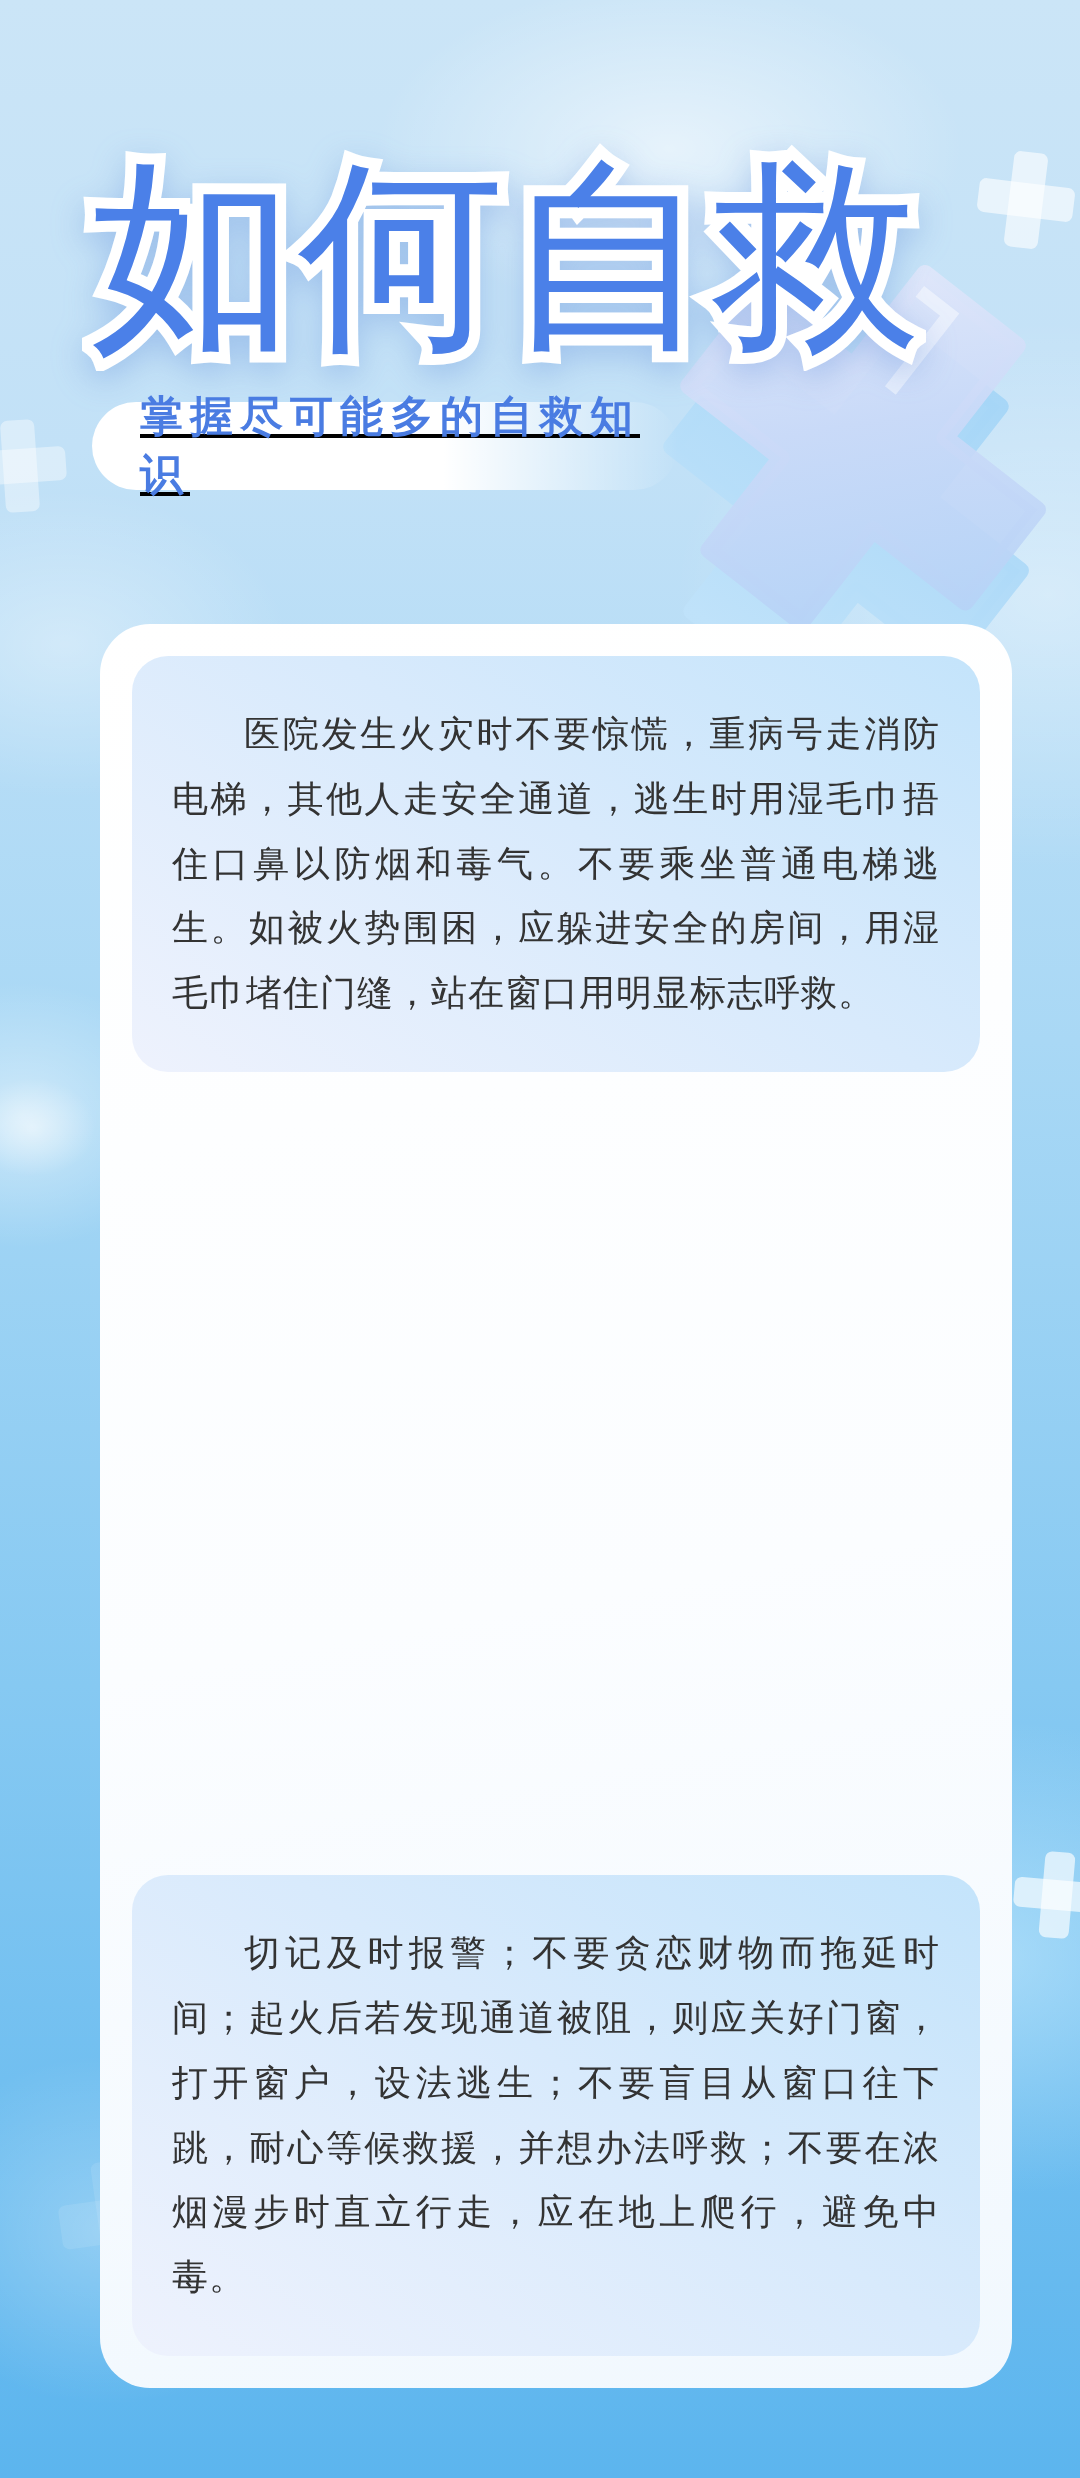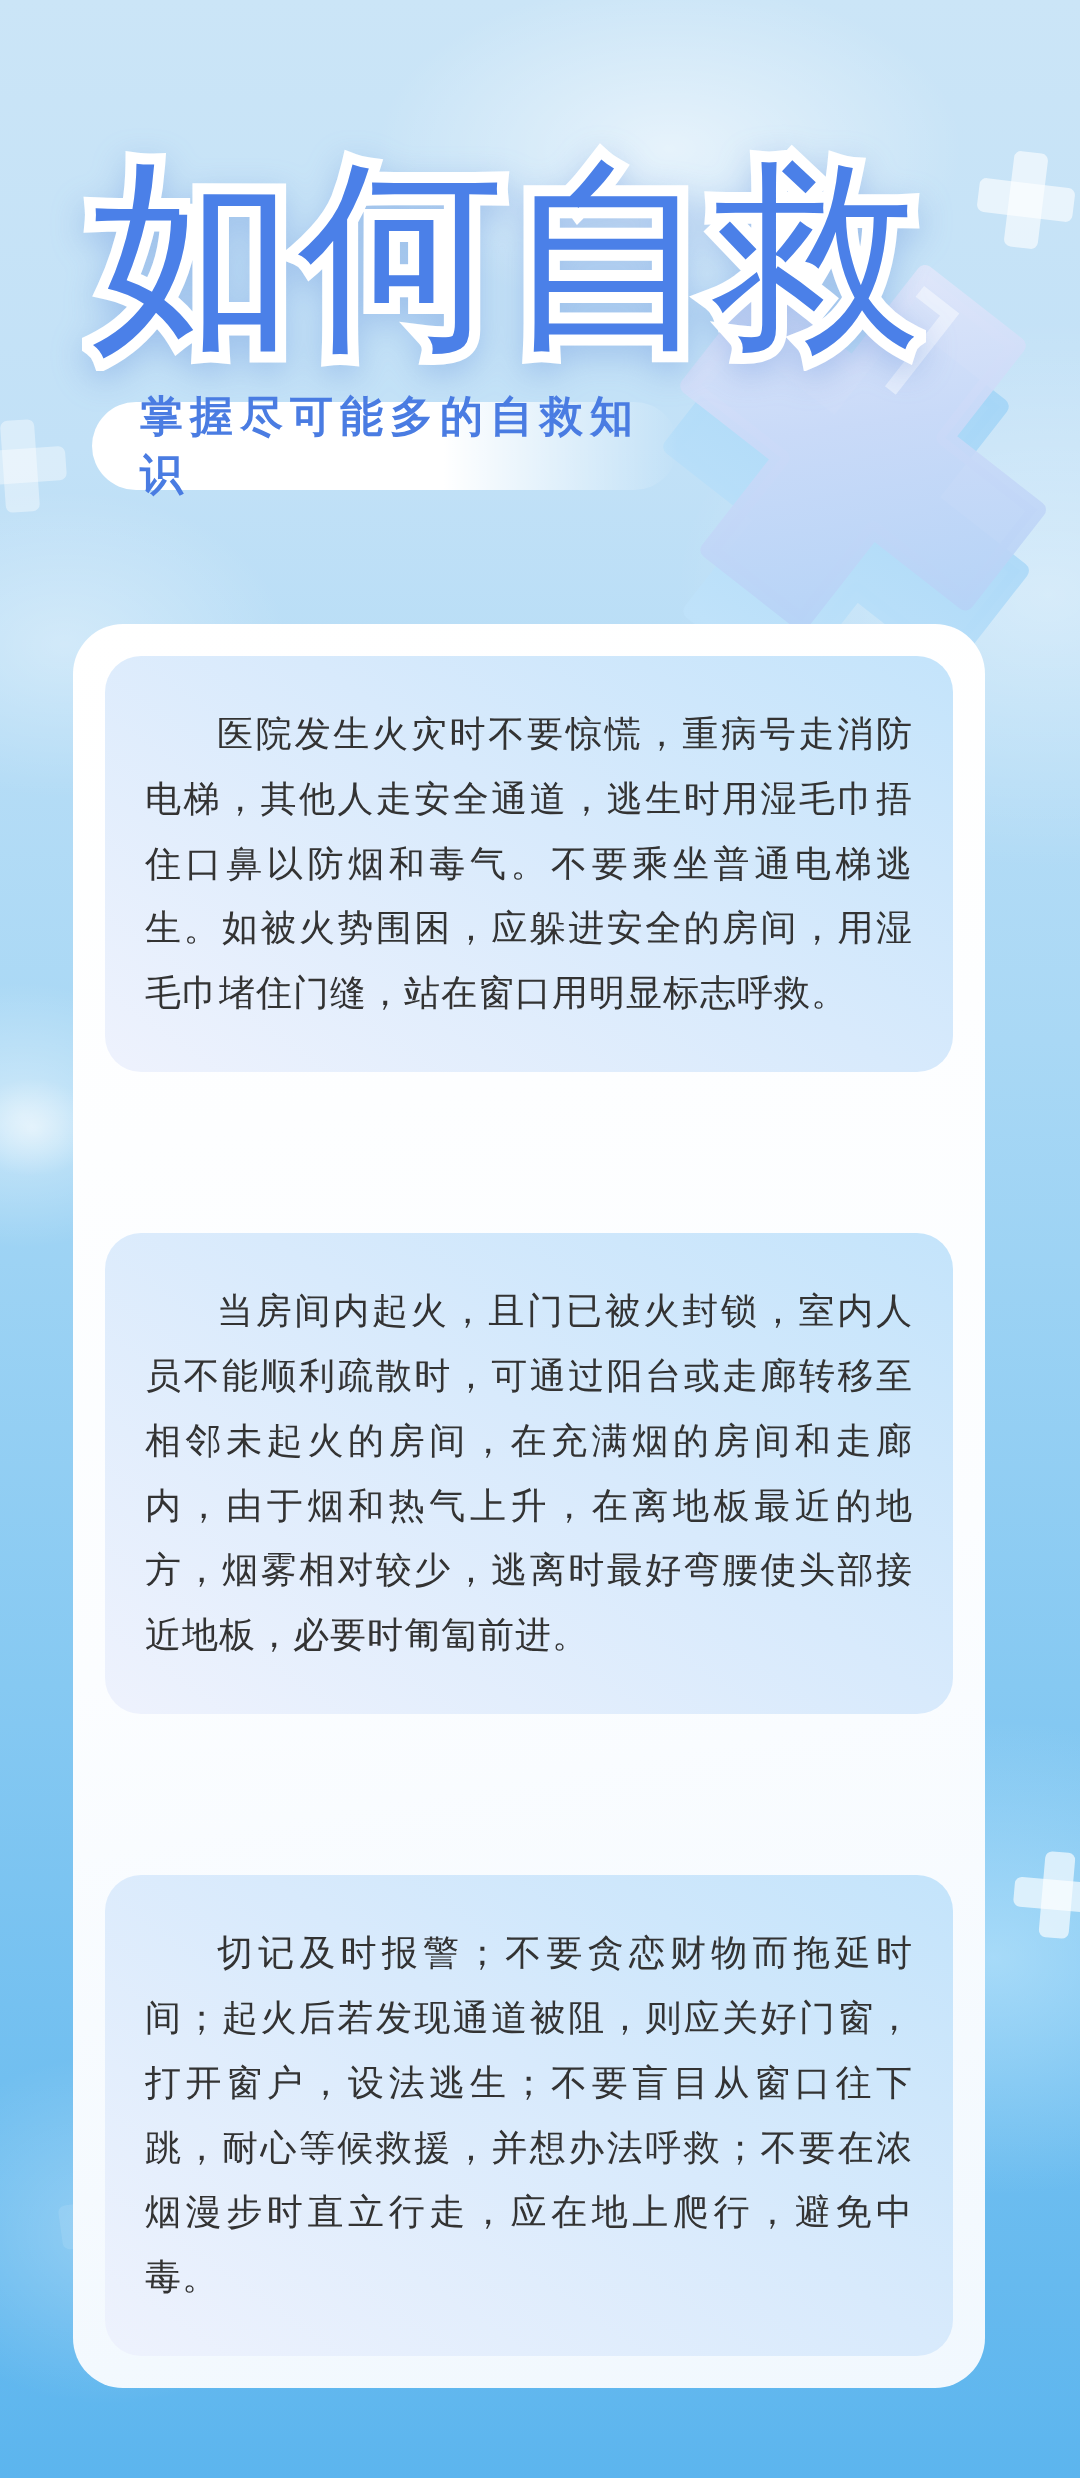--- a/index.html
+++ b/index.html
@@ -42,28 +42,28 @@
     filter:drop-shadow(0 10px 16px rgba(88,136,215,.35));
   }
   .title .layer{position:absolute;left:0;top:0;}
   .title .stroke{color:#ffffff;-webkit-text-stroke:22px #ffffff;}
   .title .fill{position:relative;color:#4b80e8;}
   
   .subtitle-pill{
     position:absolute;left:92px;top:402px;z-index:2;
     width:586px;height:88px;border-radius:60px;
     background:linear-gradient(90deg,#ffffff 0%,#ffffff 60%,rgba(255,255,255,0) 100%);
-    display:flex;align-items:center;padding-left:48px;box-sizing:border-box;
+    display:flex;align-items:center;padding-left:48px;box-sizing:border-box;text-decoration:underline;
   }
   .subtitle-pill span{
     font-size:43px;font-weight:700;letter-spacing:7px;color:#4a7ce2;
   }
   
   .panel{
-    position:absolute;left:73px;top:624px;z-index:3;
+    position:absolute;left:100px;top:624px;z-index:3;
     width:912px;height:1764px;border-radius:50px;box-sizing:border-box;
     background:linear-gradient(170deg,#ffffff 0%,#fbfdff 55%,#f1f8fe 100%);
     display:flex;flex-direction:column;justify-content:space-between;
     padding:32px;
   }
   .card{
     border-radius:36px;
     background:linear-gradient(215deg,#c4e4fb 0%,#d8eafc 45%,#eef2fd 100%);
     padding:46px 40px;box-sizing:border-box;
   }
@@ -110,18 +110,15 @@
 
 <div class="subtitle-pill">
   <span>掌握尽可能多的自救知识</span>
 </div>
 
 <div class="panel">
   <div class="card">
     <p>医院发生火灾时不要惊慌，重病号走消防电梯，其他人走安全通道，逃生时用湿毛巾捂住口鼻以防烟和毒气。不要乘坐普通电梯逃生。如被火势围困，应躲进安全的房间，用湿毛巾堵住门缝，站在窗口用明显标志呼救。</p>
   </div>
   <div class="card">
-    <p>当房间内起火，且门已被火封锁，室内人员不能顺利疏散时，可通过阳台或走廊转移至相邻未起火的房间，在充满烟的房间和走廊内，由于烟和热气上升，在离地板最近的地方，烟雾相对较少，逃离时最好弯腰使头部接近地板，必要时匍匐前进。</p>
-  </div>
-  <div class="card">
     <p>切记及时报警；不要贪恋财物而拖延时间；起火后若发现通道被阻，则应关好门窗，打开窗户，设法逃生；不要盲目从窗口往下跳，耐心等候救援，并想办法呼救；不要在浓烟漫步时直立行走，应在地上爬行，避免中毒。</p>
   </div>
 </div>
 
 </body></html>

